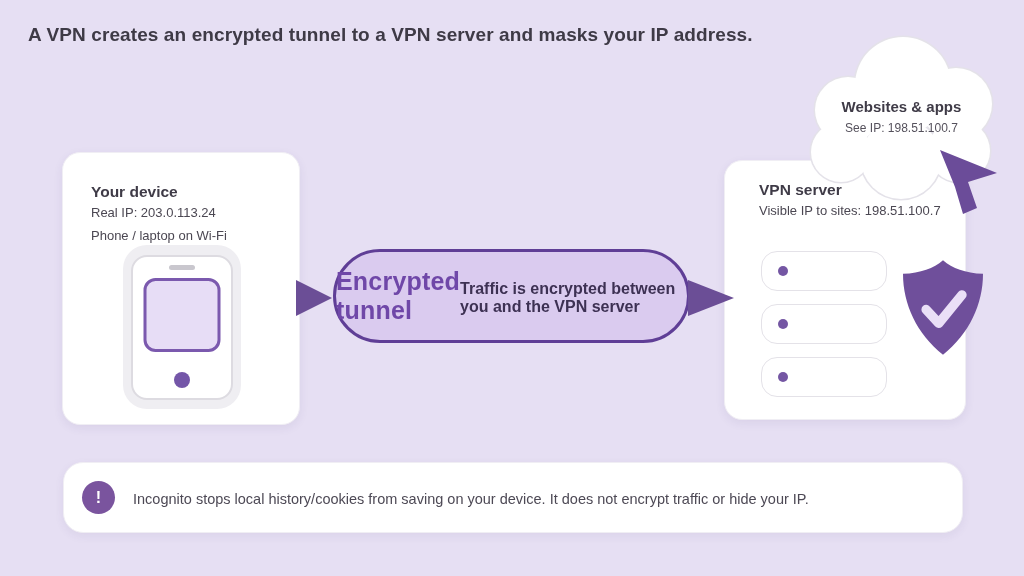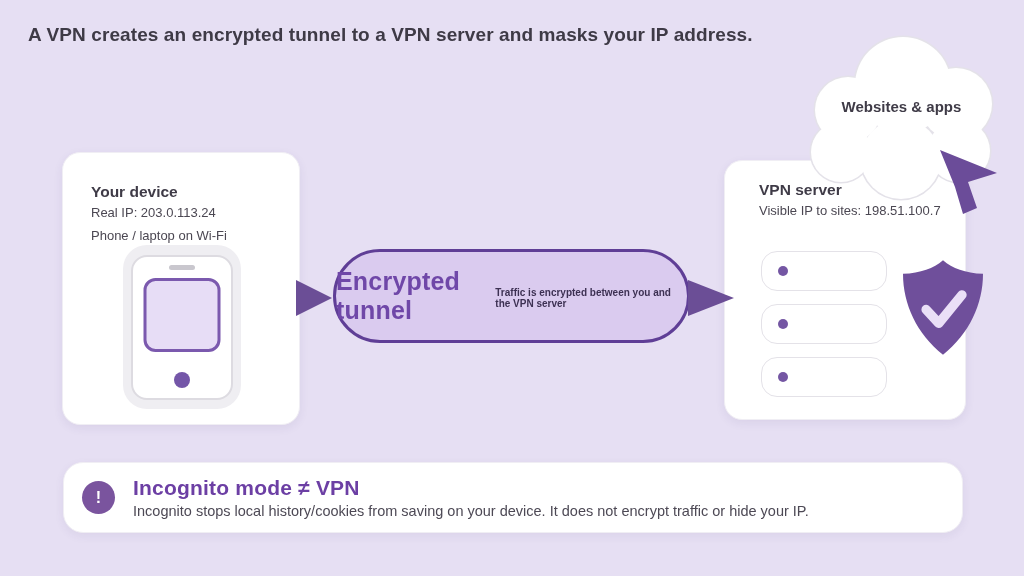--- a/index.html
+++ b/index.html
@@ -55,21 +55,21 @@
   .arrow-left{left:296px;top:280px;}
   .arrow-right{left:688px;top:280px;z-index:3;border-left-width:46px;}
   
   .tunnel{
     position:absolute;left:333px;top:249px;width:357px;height:94px;
     background:#DACBEF;border:3px solid #5F3E96;border-radius:50px;
     box-sizing:border-box;z-index:2;
     display:flex;flex-direction:row;align-items:center;justify-content:center;
   }
   .tunnel-title{font-size:25px;font-weight:bold;color:#6F47A8;letter-spacing:.2px;}
-  .tunnel-sub{font-size:10px;font-weight:bold;color:#3D3153;margin-top:4px;}
+  .tunnel-sub{font-size:16px;font-weight:bold;color:#3D3153;margin-top:4px;}
   
   .server-card{left:724px;top:160px;width:242px;height:260px;box-sizing:border-box;}
   .server-card .txt{padding:20px 0 0 18px;margin-left:16px;}
   .server-rows{position:absolute;left:36px;top:90px;}
   .server-row{
     width:126px;height:40px;border:1.5px solid #E4E2E8;border-radius:16px;
     background:#fff;margin-bottom:13px;box-sizing:border-box;
     display:flex;align-items:center;padding-left:16px;
   }
   .server-dot{width:10px;height:10px;border-radius:50%;background:#7456A3;}
@@ -160,31 +160,31 @@
       <circle cx="100" cy="57" r="48"></circle>
       <circle cx="45" cy="82" r="33"></circle>
       <circle cx="153" cy="76" r="36"></circle>
       <circle cx="38" cy="124" r="30"></circle>
       <circle cx="156" cy="123" r="31"></circle>
       <circle cx="98" cy="131" r="40"></circle>
     </g>
   </svg>
   <div class="cloud-text">
     <div class="cloud-title">Websites &amp; apps</div>
+    <div class="cloud-ip">See IP: 198.51.100.7</div>
   </div>
 </div>
 
 <svg class="cursor" width="70" height="75" viewBox="0 0 70 75">
   <path d="M7,4 L64,27 L35,36 L44,62 L30,68 L22,41 Z" fill="#6B4C99"></path>
 </svg>
 
 <svg class="shield" width="80" height="95" viewBox="0 0 76 90">
   <path d="M38,0 C47,8 59,12 76,13 C76,42 63,70 38,90 C13,70 0,42 0,13 C17,12 29,8 38,0 Z" fill="#6F4F9B"></path>
   <polyline points="22,47 34,60 56,33" fill="none" stroke="#EADFF7" stroke-width="9" stroke-linecap="round" stroke-linejoin="round"></polyline>
 </svg>
 
 <div class="banner">
   <div class="alert-circle">!</div>
   <div class="banner-text">
-    <div class="banner-title">Incognito mode ≠ VPN</div>
     <div class="banner-body">Incognito stops local history/cookies from saving on your device. It does not encrypt traffic or hide your IP.</div>
   </div>
 </div>
 
 </body></html>

